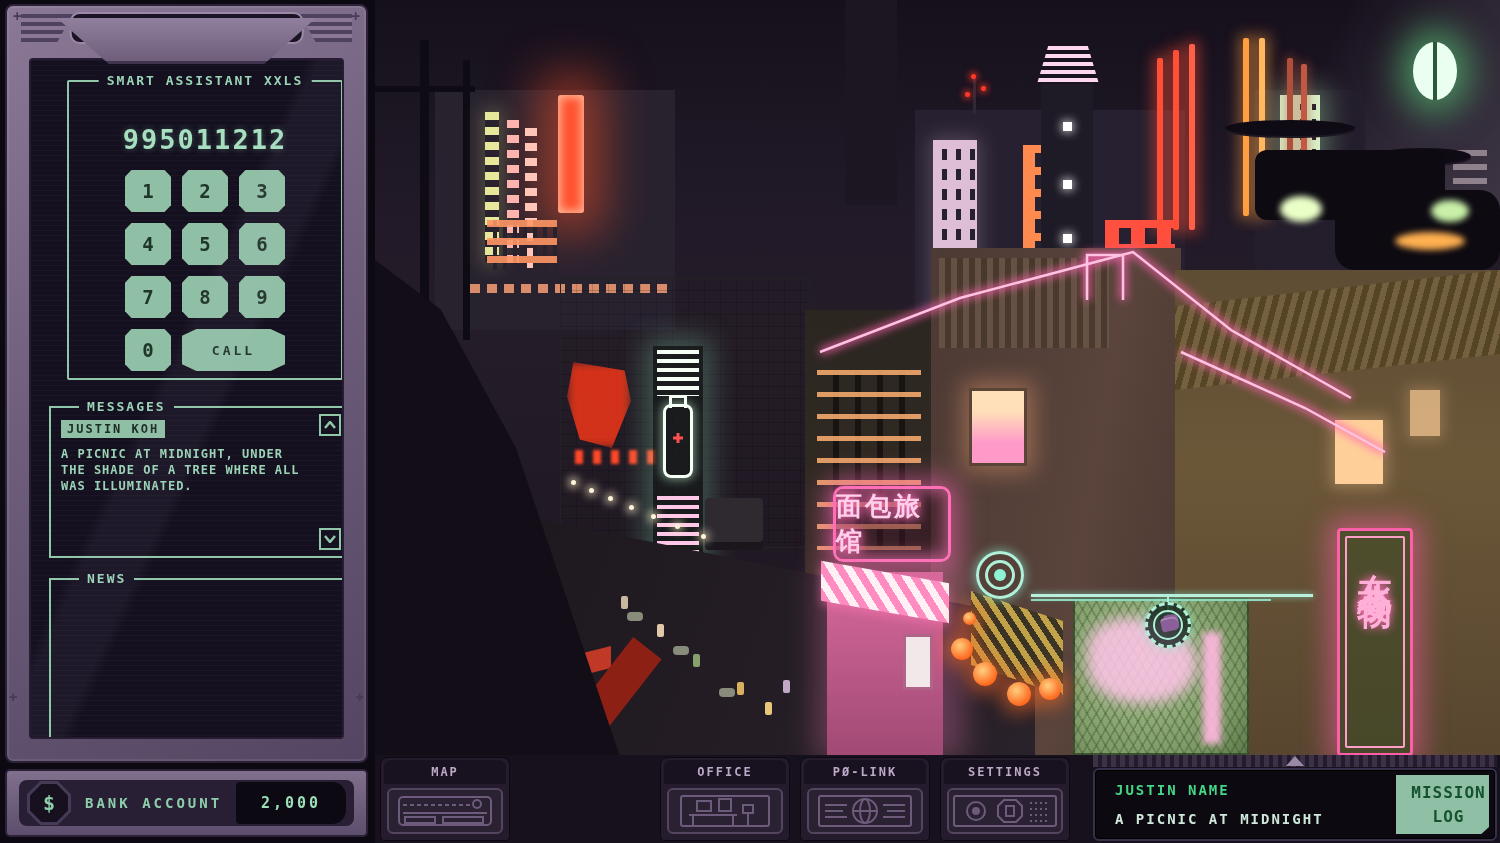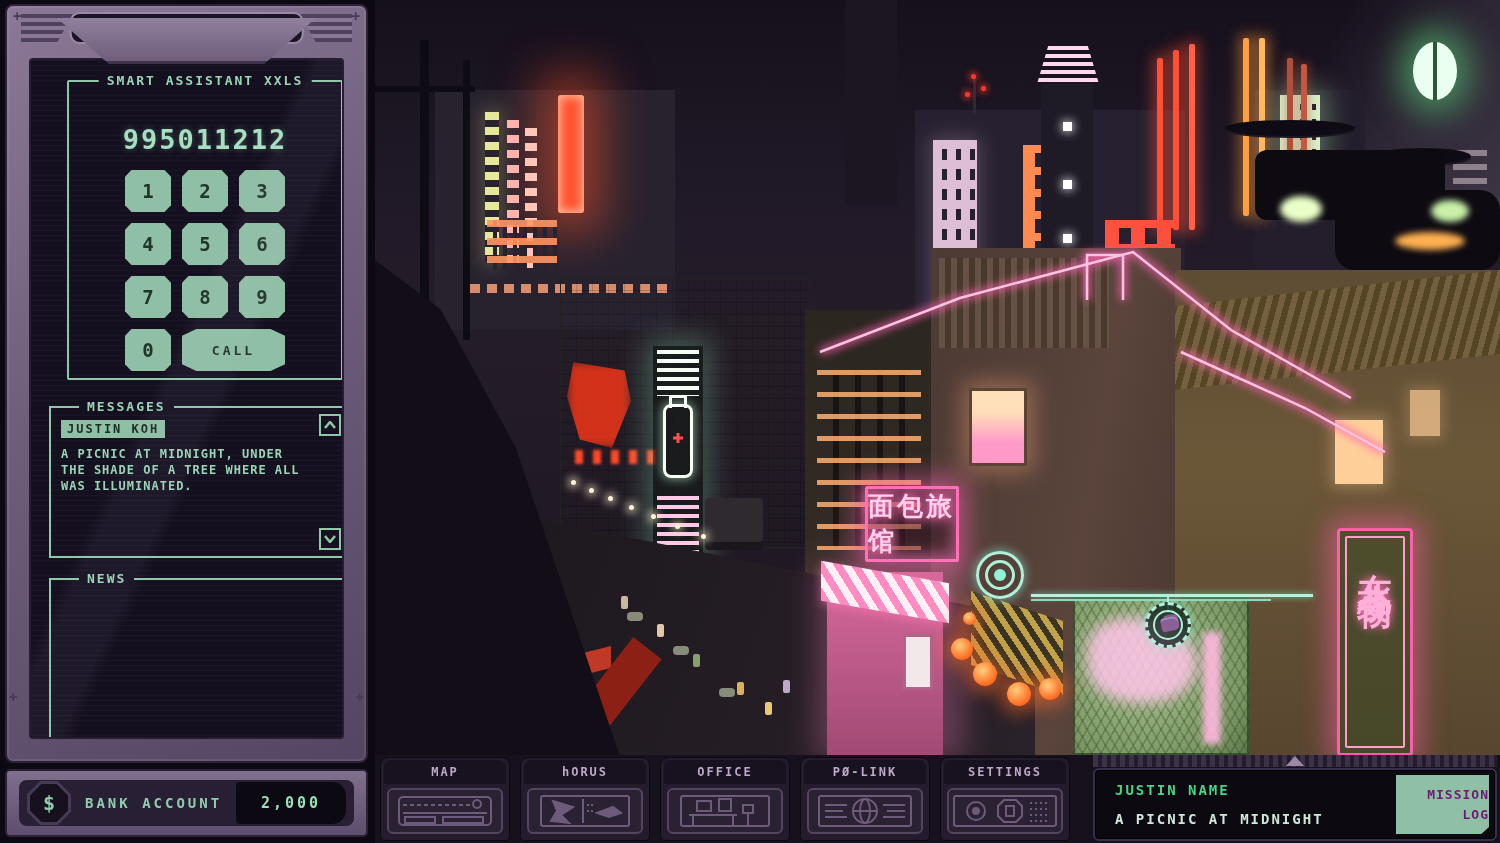--- a/index.html
+++ b/index.html
@@ -174,23 +174,23 @@
   .bs-cross { position:absolute; left:50%; top:26px; transform:translate(-50%,0); width:10px; height:10px; background:#ff5050;
       clip-path:polygon(35% 0,65% 0,65% 35%,100% 35%,100% 65%,65% 65%,65% 100%,35% 100%,35% 65%,0 65%,0 35%,35% 35%); }
   .bs-stripes-bot { position:absolute; left:4px; bottom:6px; right:4px; height:64px;
       background:repeating-linear-gradient(to bottom,#ffc8e8 0 4px, transparent 4px 9px); }
   .red-sign { left:192px; top:362px; width:64px; height:86px; background:#ff3818; filter:blur(5px); opacity:.8;
       clip-path:polygon(10% 0,90% 10%,100% 45%,70% 100%,20% 90%,0 40%); }
   .red-dots { left:200px; top:450px; width:80px; height:14px;
       background:repeating-linear-gradient(to right,#ff4828 0 8px, transparent 8px 18px); filter:blur(1.5px); }
 
   
-  .hotel-sign { left:458px; top:486px; width:94px; height:76px; border:3px solid #ff70b8; border-radius:2px;
+  .hotel-sign { left:458px; top:486px; width:118px; height:76px; border:3px solid #ff70b8; border-radius:10px;
       background:rgba(60,20,40,.45); box-shadow:0 0 26px 8px rgba(255,100,180,.55), inset 0 0 14px 4px rgba(255,120,190,.5);
-      display:flex; align-items:center; justify-content:center;margin-left:32px; }
+      display:flex; align-items:center; justify-content:center; }
   .hotel-sign span { color:#ffd0ec; font-size:26px; letter-spacing:3px; font-weight:bold;
       text-shadow:0 0 8px #ff6cb4, 0 0 16px #ff6cb4; font-family:"DejaVu Sans",sans-serif; }
 
   
   .vfood-sign { left:962px; top:528px; width:76px; height:228px; border:3px solid #ff5fa8; border-radius:4px;
       background:rgba(58,72,36,.55); box-shadow:0 0 26px 9px rgba(255,95,168,.5); }
   .vfood-sign::before { content:""; position:absolute; inset:5px; border:2px solid #ff9fc8; border-radius:2px; }
   .vfood-sign span { position:absolute; left:50%; top:14px; transform:translateX(-50%);
       writing-mode:vertical-rl; text-orientation:upright; color:#ffb0d8; font-size:34px; letter-spacing:8px;
       font-weight:bold; text-shadow:0 0 10px #ff6cb4; font-family:"DejaVu Sans",sans-serif; }
@@ -265,23 +265,23 @@
   
   .mission-rib { position:absolute; left:718px; top:0; width:404px; height:12px;
       background:repeating-linear-gradient(to right,#3d3148 0 5px,#241b2c 5px 9px); }
   .mission-rib .tri { position:absolute; left:50%; top:1px; transform:translateX(-50%);
       width:0; height:0; border-left:9px solid transparent; border-right:9px solid transparent; border-bottom:10px solid #9a8aa8; }
   .mission-panel { position:absolute; left:718px; top:13px; width:404px; height:73px; background:#0c0911;
       border:2px solid #38304a; border-radius:6px; box-shadow:inset 0 0 0 1px #000; }
   .mission-header { position:absolute; left:20px; top:12px; color:#45d688; font-size:14px; font-weight:bold; letter-spacing:2px; }
   .mission-name { position:absolute; left:20px; bottom:12px; color:#cfe8da; font-size:14px; font-weight:bold; letter-spacing:2px; }
   .mission-log-btn { position:absolute; right:6px; top:5px; bottom:5px; width:96px; background:#8fbfa4;
-      color:#701a75; font-size:13px; font-weight:bold; letter-spacing:1px; line-height:1.5;
+      color:#14532d; font-size:16px; font-weight:bold; letter-spacing:1px; line-height:1.5;
       display:flex; align-items:center; padding-left:12px; cursor:pointer; border:0; border-left:3px solid #0c0911;
-      clip-path:polygon(0 0,100% 0,100% 88%,92% 100%,0 100%); font-family:"DejaVu Sans Mono",monospace; text-align:right; }
+      clip-path:polygon(0 0,100% 0,100% 88%,92% 100%,0 100%); font-family:"DejaVu Sans Mono",monospace; text-align:center; }
 </style>
 </head>
 <body>
 
 <div class="app">
 
   <div class="scene">
     <div class="abs beam"></div>
 
     <div class="abs sil" style="left:60px;top:90px;width:240px;height:240px;"></div>
@@ -440,33 +440,20 @@
         <svg width="100" height="36" viewBox="0 0 100 36">
           <rect x="4" y="4" width="92" height="28" rx="4"></rect>
           <line x1="8" y1="12" x2="78" y2="12" stroke-dasharray="4 3"></line>
           <line x1="8" y1="20" x2="92" y2="20"></line>
           <rect x="10" y="24" width="30" height="6"></rect>
           <rect x="48" y="24" width="40" height="6"></rect>
           <circle cx="82" cy="11" r="4"></circle>
         </svg>
       </div>
     </div>
-    <div class="nav-btn" style="left:145px;">
-      <div class="nav-title">hORUS</div>
-      <div class="nav-iconbox">
-        <svg width="100" height="36" viewBox="0 0 100 36">
-          <rect x="6" y="3" width="88" height="30" rx="2"></rect>
-          <polygon points="18,8 38,14 26,22 34,30 16,28 22,18" fill="#6e5a7a"></polygon>
-          <line x1="48" y1="6" x2="48" y2="30"></line>
-          <polygon points="62,20 78,14 86,20 74,24" fill="#6e5a7a"></polygon>
-          <line x1="52" y1="12" x2="60" y2="12" stroke-dasharray="2 2"></line>
-          <line x1="52" y1="18" x2="60" y2="18" stroke-dasharray="2 2"></line>
-        </svg>
-      </div>
-    </div>
     <div class="nav-btn" style="left:425px;">
       <div class="nav-title">PØ-LINK</div>
       <div class="nav-iconbox">
         <svg width="100" height="36" viewBox="0 0 100 36">
           <rect x="4" y="3" width="92" height="30" rx="2"></rect>
           <circle cx="50" cy="18" r="12"></circle>
           <ellipse cx="50" cy="18" rx="5" ry="12"></ellipse>
           <line x1="38" y1="18" x2="62" y2="18"></line>
           <line x1="10" y1="12" x2="32" y2="12"></line>
             <line x1="10" y1="18" x2="28" y2="18"></line>

